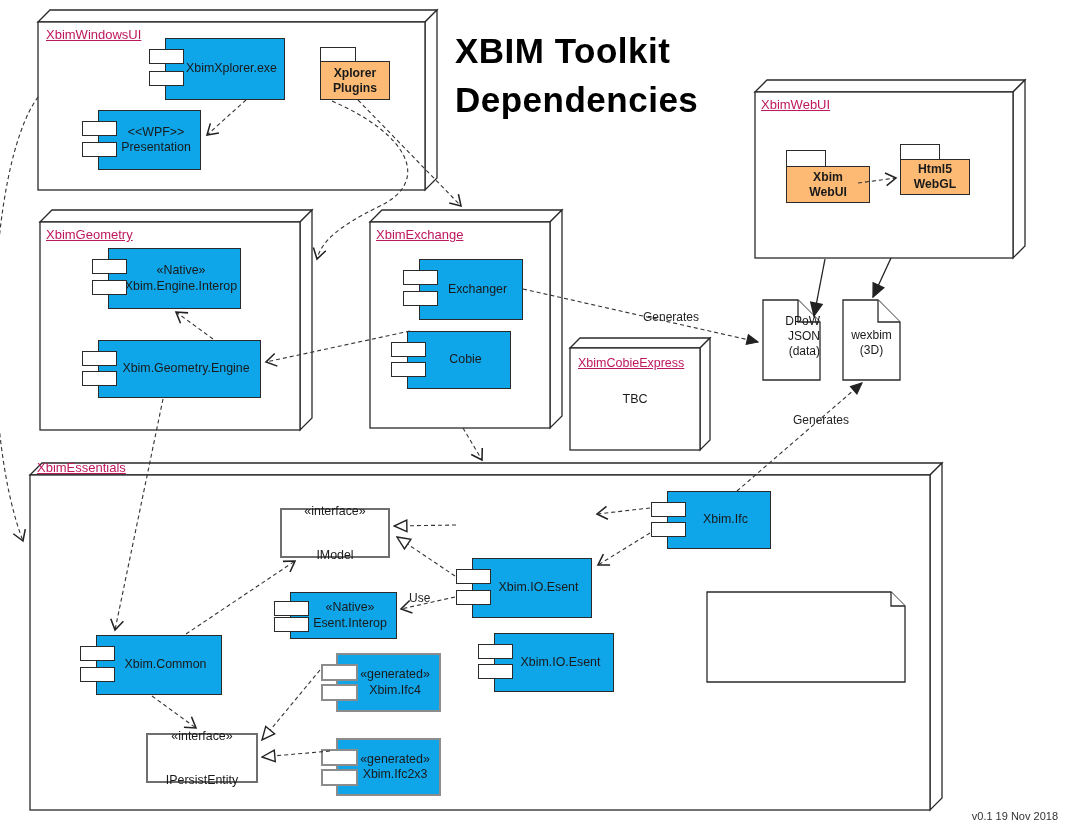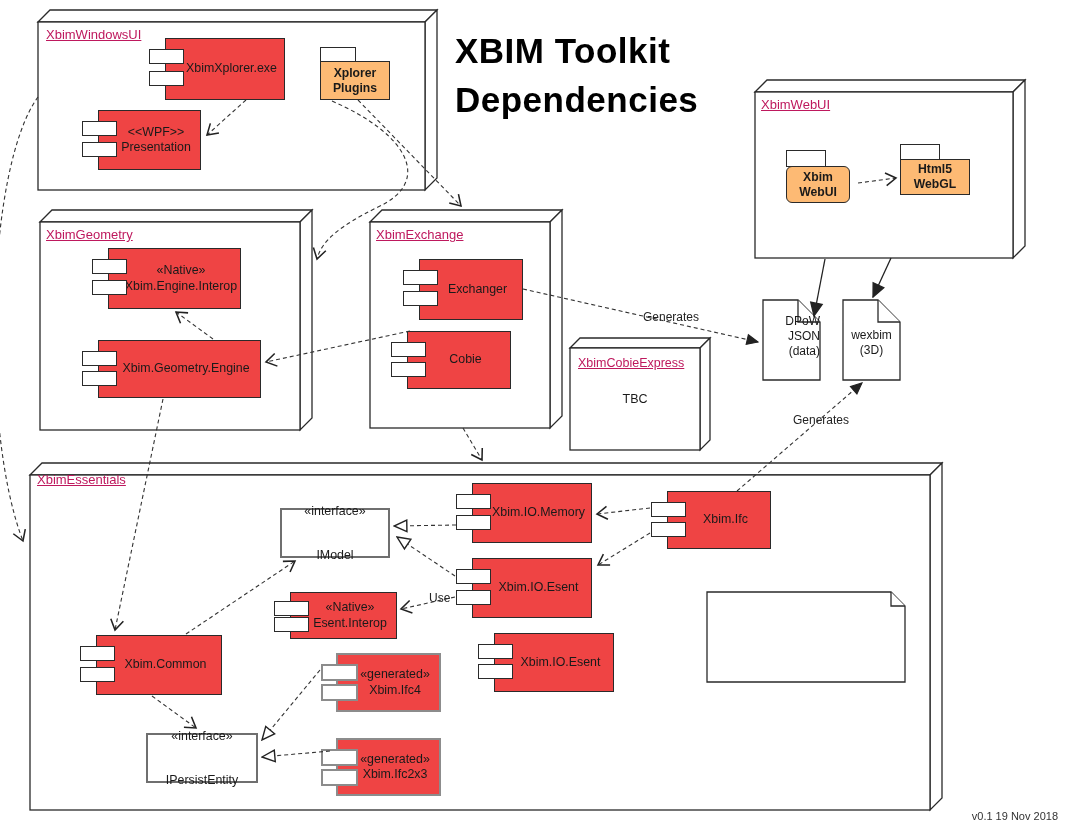--- a/index.html
+++ b/index.html
@@ -5,21 +5,21 @@
   html,body{margin:0;padding:0;background:#fff;}
   #stage{position:relative;width:1066px;height:831px;background:#fff;overflow:hidden;
          font-family:"Liberation Sans","DejaVu Sans",sans-serif;color:#1a1a1a;}
   svg.layer{position:absolute;left:0;top:0;width:1066px;height:831px;}
   #bg{z-index:1;}
   #edges{z-index:3;pointer-events:none;}
   .shape{fill:#ffffff;stroke:#2a2a2a;stroke-width:1.3;}
   .dash{fill:none;stroke:#333;stroke-width:1.1;stroke-dasharray:4 3;}
   .solid{fill:none;stroke:#222;stroke-width:1.3;}
   .pkg-title{position:absolute;z-index:2;font-size:13px;text-decoration:underline;color:#be185d;white-space:nowrap;}
-  .comp{position:absolute;z-index:2;background:#ef4444;border:1.4px solid #2a2a2a;box-sizing:border-box;
+  .comp{position:absolute;z-index:2;background:#0ea5e9;border:1.4px solid #2a2a2a;box-sizing:border-box;
         display:flex;flex-direction:column;align-items:center;justify-content:center;text-align:center;
         font-size:12.4px;line-height:1.25;padding-left:13px;}
   .comp .tab{position:absolute;left:-17px;width:33px;height:13px;background:#fff;border:1.4px solid #2a2a2a;}
   .comp .t1{top:17%;} .comp .t2{top:53%;}
   .comp.gray{border:2px solid #8c8c8c;}
   .comp.gray .tab{border:2px solid #8c8c8c;}
   .iface{position:absolute;z-index:2;background:#fff;border:2px solid #6f6f6f;box-sizing:border-box;
          display:flex;flex-direction:column;align-items:center;justify-content:center;text-align:center;
          font-size:12.4px;line-height:1.3;}
   .iface .nm{font-weight:normal;margin-top:28px;}
@@ -97,21 +97,21 @@
 
   <div class="txt big-title" style="left:455px;top:26px;">XBIM Toolkit</div>
   <div class="txt big-title" style="left:455px;top:75px;">Dependencies</div>
 
   <div class="pkg-title" style="left:46px;top:27px;">XbimWindowsUI</div>
   <div class="pkg-title" style="left:46px;top:227px;">XbimGeometry</div>
   <div class="pkg-title" style="left:376px;top:227px;">XbimExchange</div>
   <div class="pkg-title" style="left:761px;top:97px;">XbimWebUI</div>
   <div class="pkg-title" style="left:578px;top:356px;font-size:12.5px;">XbimCobieExpress</div>
   <div class="txt center-txt" style="left:570px;top:392px;width:130px;font-size:12.5px;">TBC</div>
-  <div class="pkg-title" style="left:37px;top:472px;">XbimEssentials</div>
+  <div class="pkg-title" style="left:37px;top:460px;">XbimEssentials</div>
 
   <div class="comp" style="left:165px;top:38px;width:120px;height:62px;">
     <i class="tab t1"></i>
       <i class="tab t2"></i>
     <span>XbimXplorer.exe</span>
   </div>
   <div class="comp" style="left:98px;top:110px;width:103px;height:60px;">
     <i class="tab t1"></i>
       <i class="tab t2"></i>
     <span>&lt;&lt;WPF&gt;&gt;</span>
@@ -140,39 +140,34 @@
       <i class="tab t2"></i>
     <span>Exchanger</span>
   </div>
   <div class="comp" style="left:407px;top:331px;width:104px;height:58px;">
     <i class="tab t1"></i>
       <i class="tab t2"></i>
     <span>Cobie</span>
   </div>
 
   <div class="folder-tab" style="left:786px;top:150px;width:40px;height:17px;"></div>
-  <div class="folder-body" style="left:786px;top:166px;width:64px;height:37px;border-radius:6px;">
+  <div class="folder-body" style="left:786px;top:166px;width:84px;height:37px;">
     <span>Xbim</span>
     <span>WebUI</span>
   </div>
   <div class="folder-tab" style="left:900px;top:144px;width:40px;height:16px;"></div>
   <div class="folder-body" style="left:900px;top:159px;width:70px;height:36px;">
     <span>Html5</span>
     <span>WebGL</span>
   </div>
 
   <div class="iface" style="left:280px;top:508px;width:110px;height:50px;">
     <span>«interface»</span>
     <span class="nm">IModel</span>
   </div>
-  <div class="comp" style="left:472px;top:483px;width:120px;height:60px;">
-    <i class="tab t1"></i>
-      <i class="tab t2"></i>
-    <span>Xbim.IO.Memory</span>
-  </div>
   <div class="comp" style="left:472px;top:558px;width:120px;height:60px;">
     <i class="tab t1"></i>
       <i class="tab t2"></i>
     <span>Xbim.IO.Esent</span>
   </div>
   <div class="comp" style="left:667px;top:491px;width:104px;height:58px;">
     <i class="tab t1"></i>
       <i class="tab t2"></i>
     <span>Xbim.Ifc</span>
   </div>
@@ -215,21 +210,21 @@
     <div>(data)</div>
   </div>
   <div class="txt art-label" style="left:843px;top:328px;width:57px;">
     <div>wexbim</div>
     <div>(3D)</div>
   </div>
 
 
   <div class="txt edge-label" style="left:643px;top:310px;">Generates</div>
   <div class="txt edge-label" style="left:793px;top:413px;">Generates</div>
-  <div class="txt edge-label" style="left:429px;top:591px;">Use</div>
+  <div class="txt edge-label" style="left:409px;top:591px;">Use</div>
 
   <div class="txt version" style="left:943px;top:810px;width:115px;">v0.1 19 Nov 2018</div>
 
   <svg id="edges" class="layer">
     <defs>
       <marker id="mOpen" viewBox="0 0 12 12" refX="10" refY="6" markerWidth="14" markerHeight="14" orient="auto">
         <path d="M2,1 L10,6 L2,11" fill="none" stroke="#222" stroke-width="1.2"></path>
       </marker>
       <marker id="mTri" viewBox="0 0 12 12" refX="11" refY="6" markerWidth="14" markerHeight="14" orient="auto">
         <path d="M1,1.5 L11,6 L1,10.5 Z" fill="#fff" stroke="#222" stroke-width="1.1"></path>

